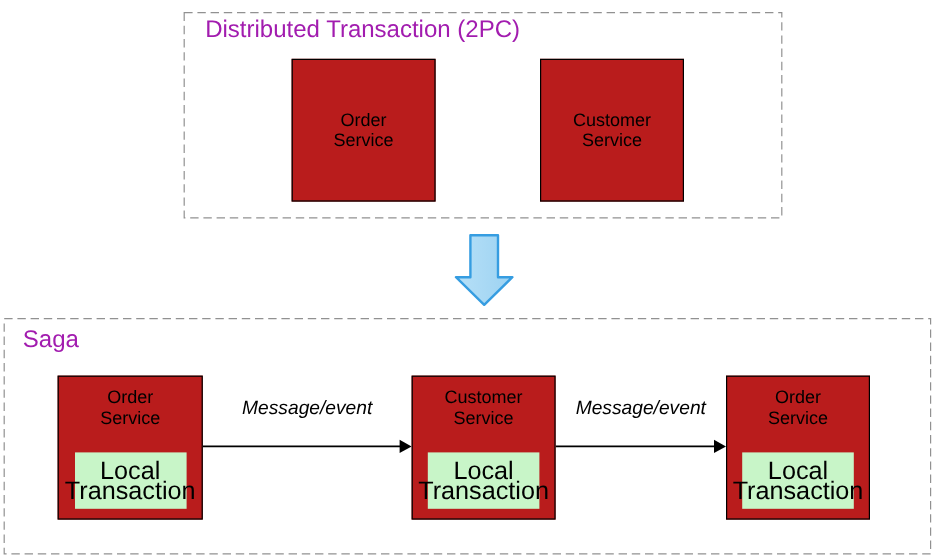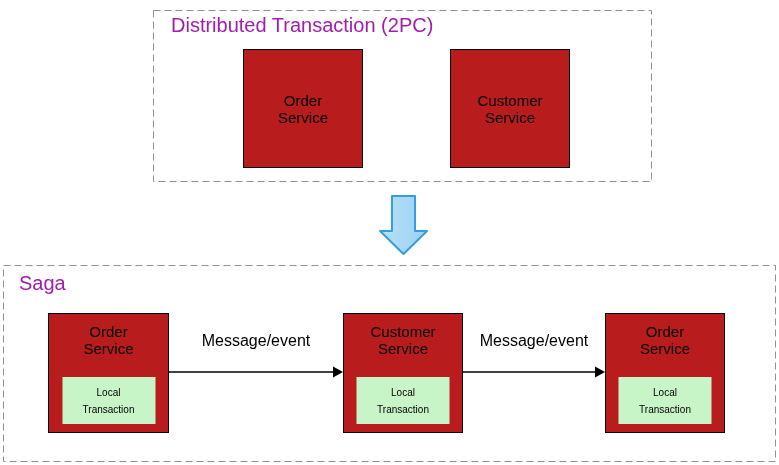--- a/index.html
+++ b/index.html
@@ -71,32 +71,33 @@
     top: 63px;
     transform: translateX(-50%);
     width: 93px;
     height: 47px;
     background: #c8f5c8;
     display: flex;
     align-items: center;
     justify-content: center;
   }
   .local-label {
-    font-size: 10px;
+    font-size: 21px;
     line-height: 17px;
     text-align: center;
     white-space: pre-line;
   }
   .msg-label {
     position: absolute;
     font-size: 16px;
     line-height: 20px;
     text-align: center;
     white-space: nowrap;
     color: #000000;
+    font-style: italic;
   }
   .msg-1 { left: 169px; width: 174px; top: 331px; }
   .msg-2 { left: 463px; width: 142px; top: 331px; }
 </style>
 </head>
 <body>
 
 <div class="canvas">
 
   <svg class="layer-svg" viewBox="0 0 779 465" xmlns="http://www.w3.org/2000/svg">

